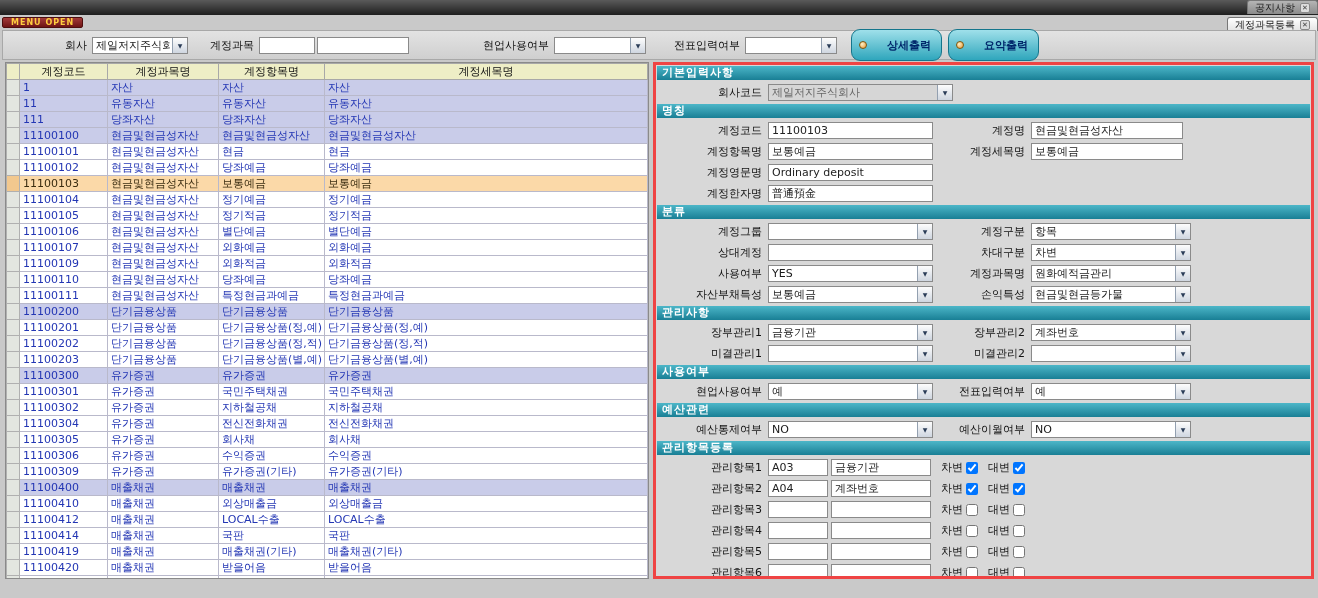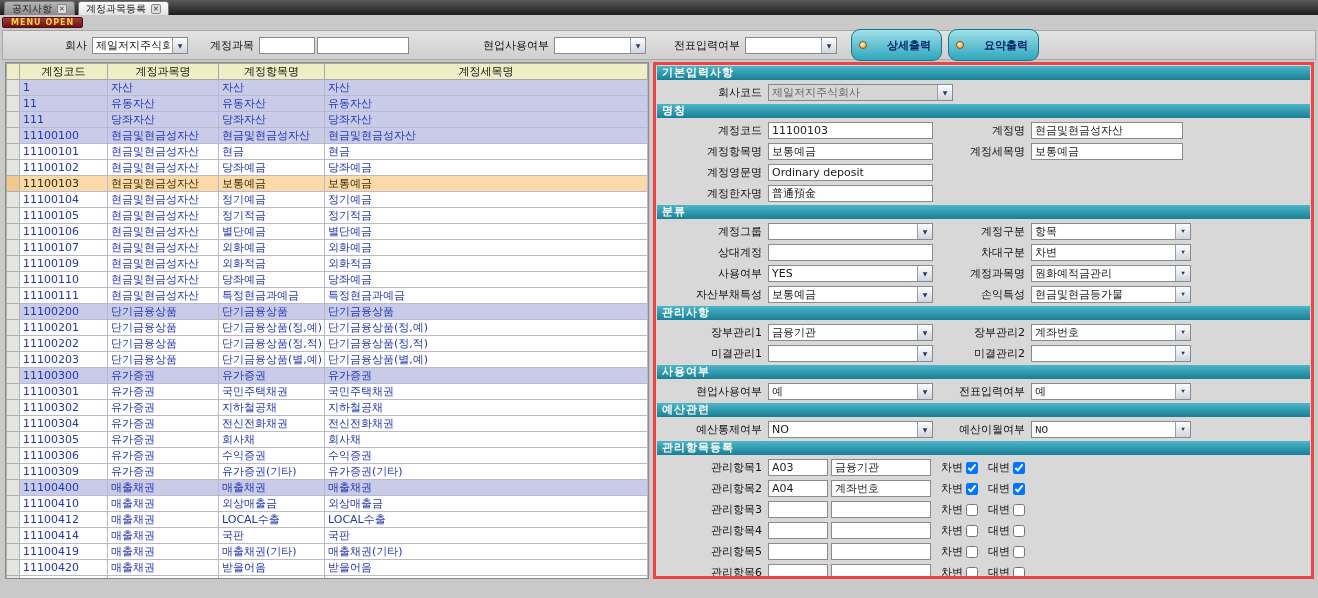--- a/index.html
+++ b/index.html
@@ -6,21 +6,21 @@
   html,body { width:1318px; height:598px; overflow:hidden; }
   body {
     font-family:"DejaVu Sans","Liberation Sans",sans-serif;
     font-size:11px; background:#c9c9c9; position:relative; color:#1a1a1a;
   }
 
   
   .tabbar {
     position:absolute; top:0; left:0; width:1318px; height:15px;
     background:linear-gradient(#5a5a5a,#1e1e1e);
-    display:flex; align-items:flex-end; padding-left:4px; gap:3px;
+    display:flex; align-items:flex-end; padding-left:4px; gap:3px;flex-direction:column;
   }
   .tab {
     height:14px; display:flex; align-items:center; gap:5px;
     padding:0 7px; font-size:10px; cursor:pointer;
     border:1px solid #777; border-bottom:none; border-radius:3px 3px 0 0;
   }
   .tab.inactive { background:linear-gradient(#b5b5b5,#8b8b8b); color:#222; }
   .tab.active   { background:linear-gradient(#ffffff,#e3e3e3); color:#111; }
   .tab-close {
     width:10px; height:10px; font-size:7px; line-height:9px; text-align:center;
@@ -100,21 +100,21 @@
   }
   .secbar {
     height:14px; line-height:14px; padding-left:5px; margin:1px 1px 2px 1px;
     background:linear-gradient(#4cb6c8,#197f95); color:#fff; font-weight:bold;
     font-size:11px; letter-spacing:1px;
   }
   .prow { display:flex; align-items:center; height:21px; }
   .plabel  { width:112px; text-align:right; padding-right:6px; color:#111; }
   .plabel2 { width:98px;  text-align:right; padding-right:6px; color:#111; }
   .w60  { width:60px; }  .w100 { width:100px; } .w152 { width:152px; }
-  .w160 { width:160px;font-family:Liberation Mono, monospace; } .w165 { width:165px; } .w185 { width:185px; }
+  .w160 { width:160px; } .w165 { width:165px; } .w185 { width:185px; }
   .cb-label { margin-left:10px; margin-right:3px; color:#111; }
   input[type=checkbox] { width:12px; height:12px; }
 </style>
 </head>
 <body>
 
 <div class="tabbar">
   <div class="tab inactive">
     <span>공지사항</span>
     <span class="tab-close">✕</span>

